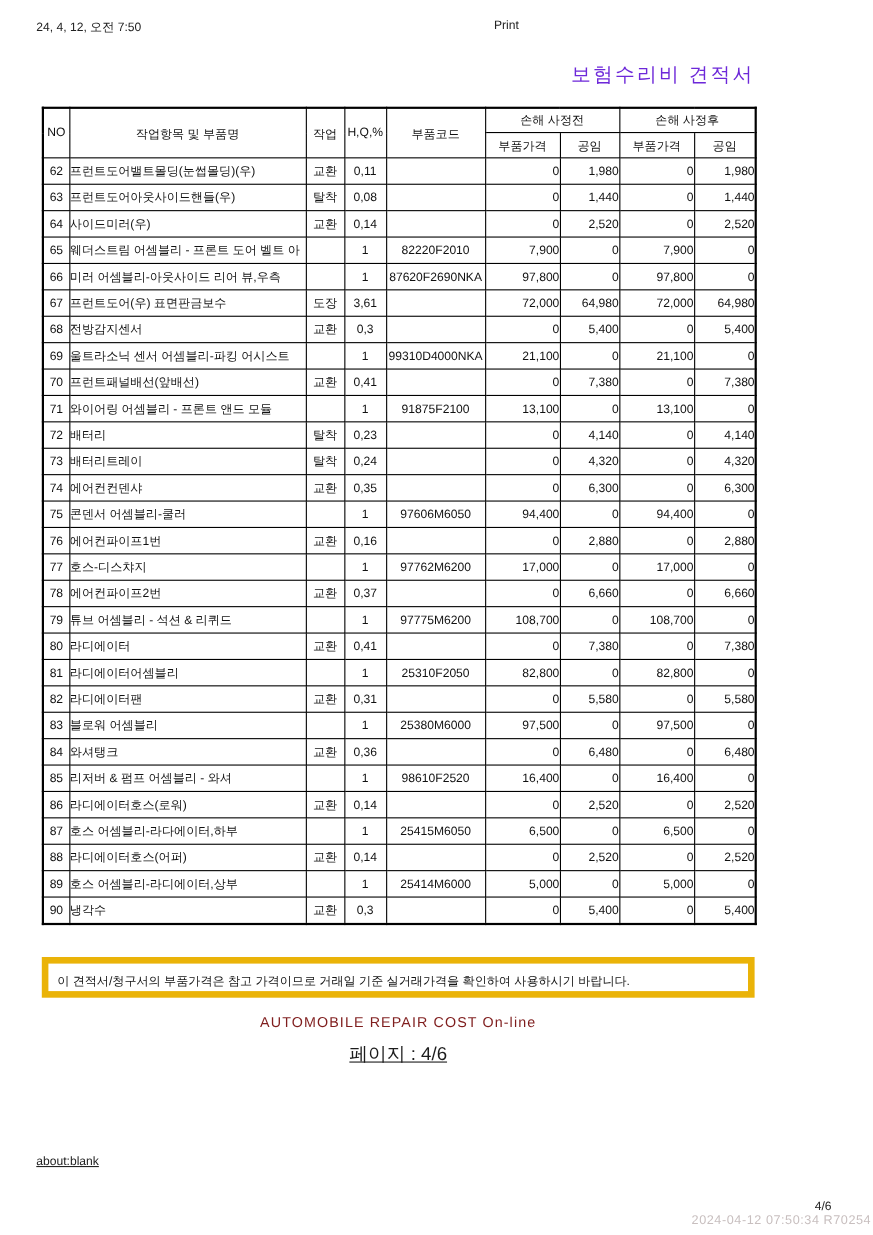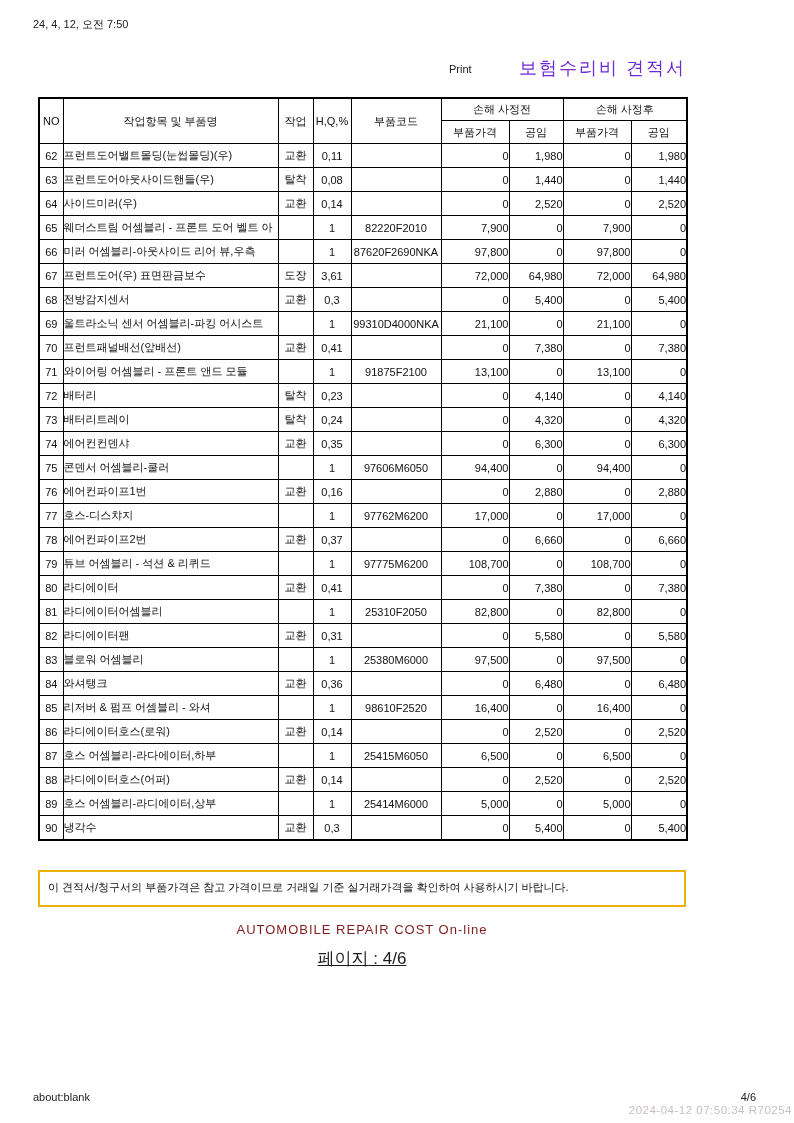--- a/index.html
+++ b/index.html
@@ -27,39 +27,39 @@
   table.estimate thead tr.sub th { height:22px; }
   table.estimate tbody td { height:23px; }
   .c-no   { text-align:center; }
   .c-name { text-align:left; padding-left:11px; }
   .c-job  { text-align:center; }
   .c-hq   { text-align:center; padding-right:2px; }
   .c-code { text-align:center; padding-left:3px; }
   .c-money{ text-align:right; padding-right:3px; }
   .notice-box {
     left:38px; top:870px; width:648px; height:37px;
-    border:2px solid #eab308; box-sizing:border-box;
+    border:6px solid #eab308; box-sizing:border-box;
     font-size:11px; padding:8px 8px 0 8px; color:#111;
   }
   .service-line {
     left:38px; top:922px; width:648px; text-align:center;
     font-size:13px; letter-spacing:1px; color:#7f1d1d; white-space:nowrap;
   }
   .page-line {
     left:38px; top:947px; width:648px; text-align:center;
     font-size:17px; color:#1c1c1c; white-space:nowrap;text-decoration:underline;
   }
-  .url-text  { left:33px; top:1091px; }
+  .url-text  { left:33px; top:1050px;text-decoration:underline; }
   .pagenum   { right:38px; top:1091px; text-align:right; }
   .watermark {
     right:2px; top:1104px; font-size:11.5px; color:#c8bfbf;
     white-space:nowrap; letter-spacing:0.5px;
   }
   .datetime { left:33px; top:17px; }
-  .print-label { left:449px; top:17px;margin-top:46px; }
+  .print-label { left:449px; top:17px; }
 </style>
 </head>
 <body>
 
 <div class="abs meta-text datetime">24, 4, 12, 오전 7:50</div>
 <div class="abs meta-text print-label">Print</div>
 
 <div class="abs doc-title">보험수리비 견적서</div>
 
 <table class="estimate">

